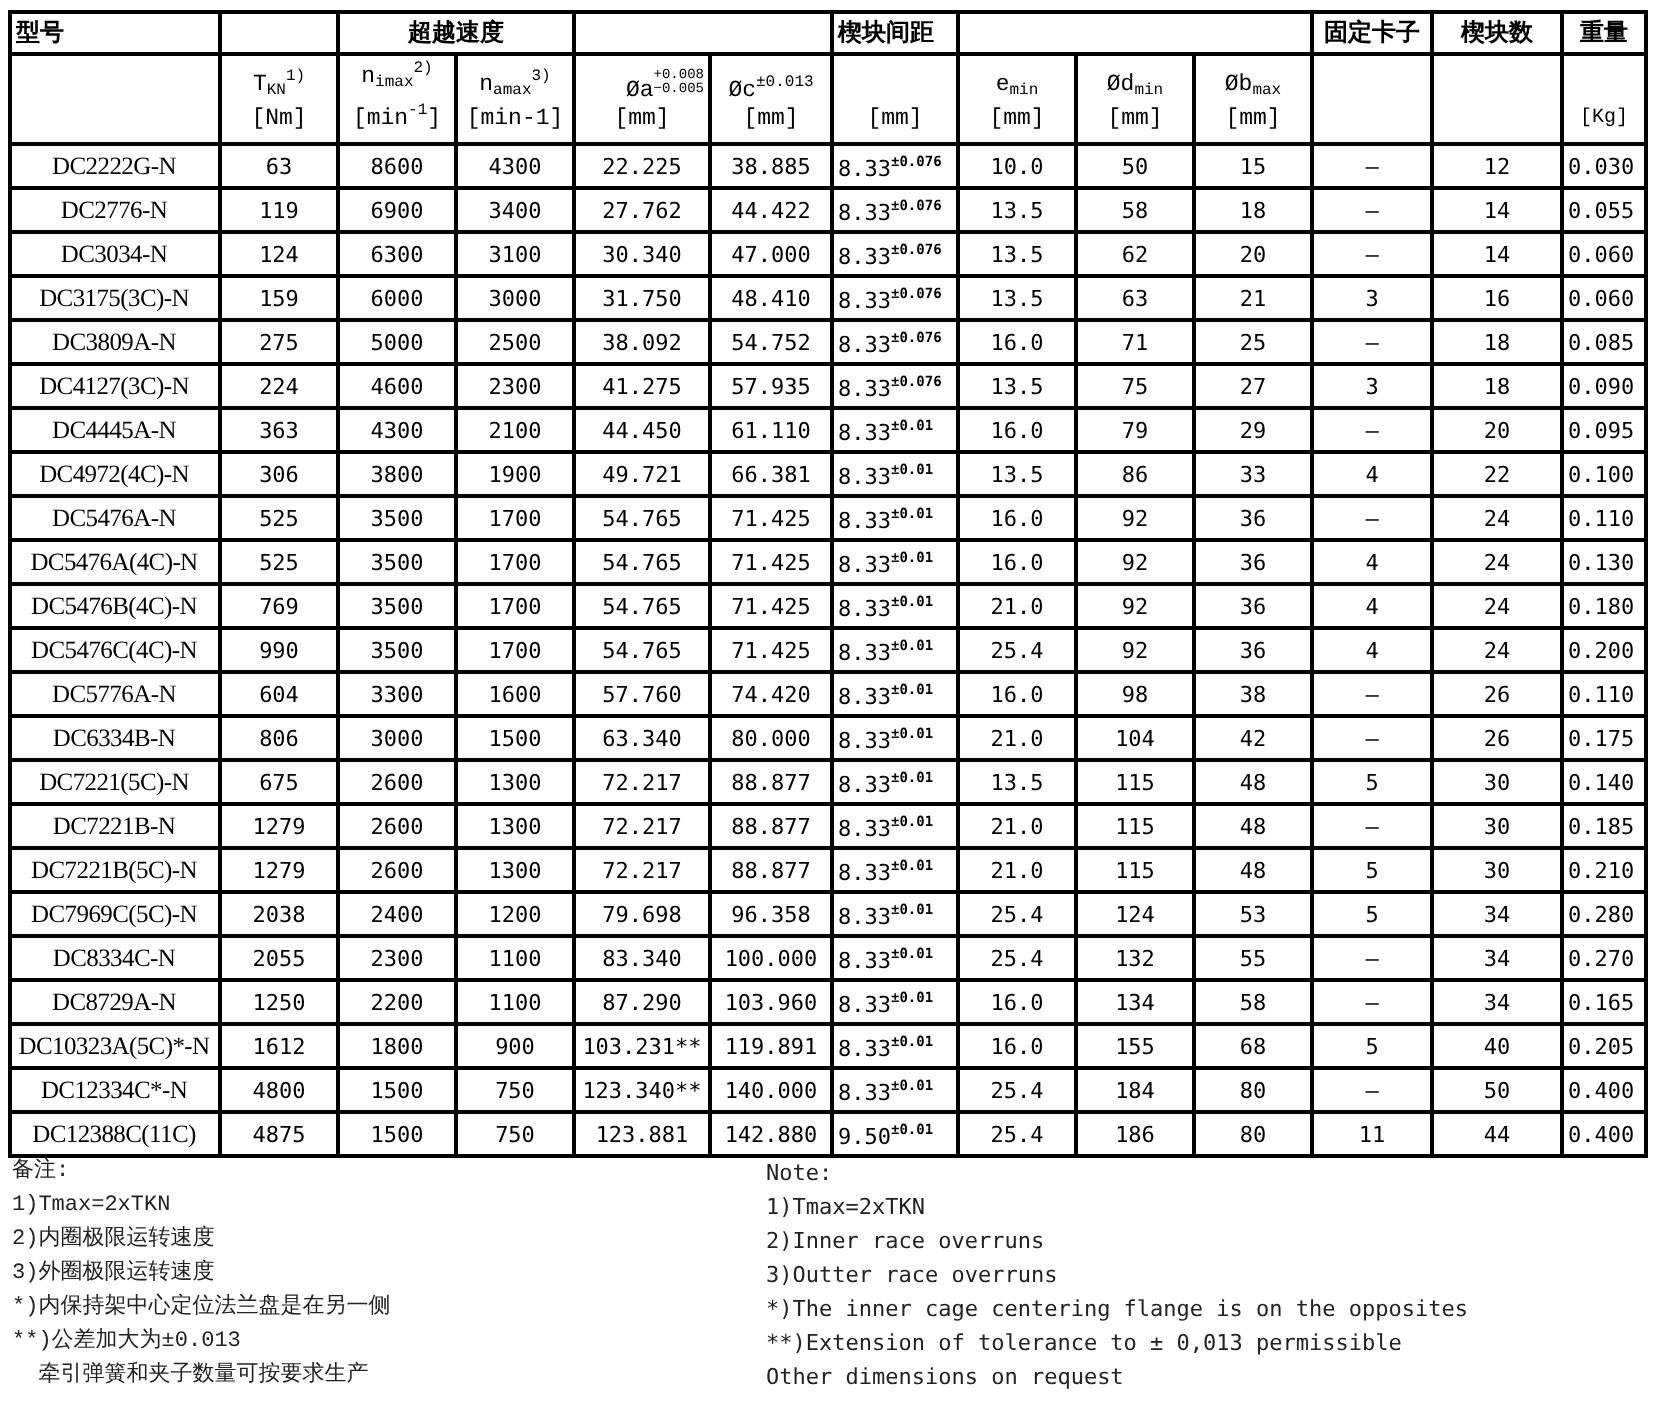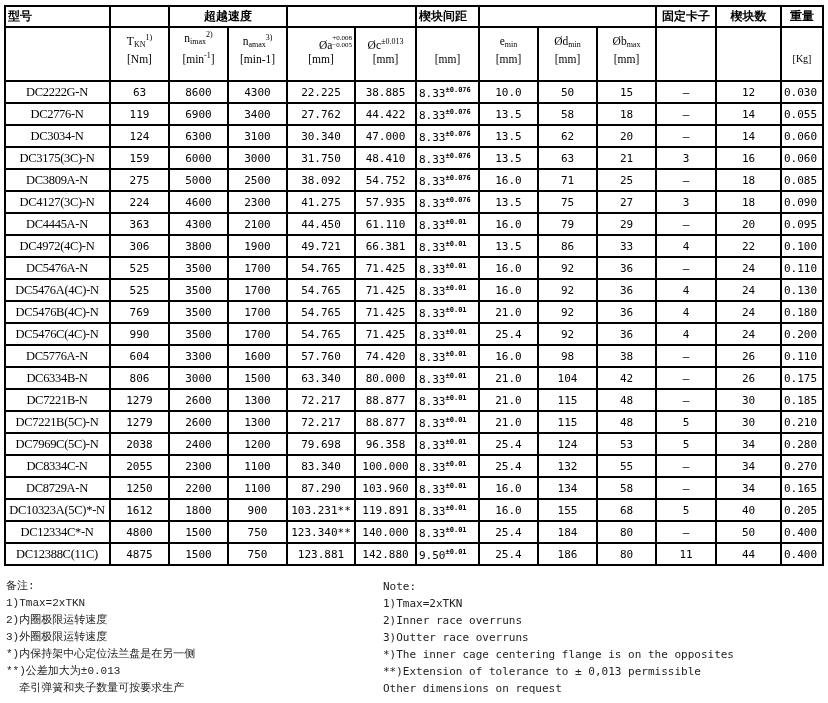--- a/index.html
+++ b/index.html
@@ -14,21 +14,21 @@
   table.spec td {
     border:2px solid #000;
     padding:0 2px;
     height:17.3px;
     line-height:17px;
     text-align:center;
     white-space:nowrap;
     overflow:hidden;
   }
   table.spec tr.h1 td { height:19px; font-family:"DejaVu Sans", sans-serif; font-size:12px; font-weight:bold;margin-top:30px; }
-  table.spec tr.h2 td { height:35px; line-height:14px; vertical-align:bottom; padding-bottom:14px; font-family:Liberation Serif, serif; font-size:11.5px; }
+  table.spec tr.h2 td { height:35px; line-height:14px; vertical-align:bottom; padding-bottom:4px; font-family:Liberation Mono, monospace; font-size:11.5px; }
   td.model { text-align:center; font-family:"Liberation Serif", serif; font-size:12.5px; letter-spacing:-0.3px; padding-left:1px !important; }
   td.left { text-align:left !important; }
   .sub { font-size:8px; vertical-align:-2px; }
   .sup { font-size:8px; vertical-align:5px; }
   .tol { font-size:7px; vertical-align:5px; font-weight:bold; }
   .stack { display:inline-block; vertical-align:2px; font-size:7px; line-height:7px; text-align:left; }
   .notes {
     position:absolute; top:578px;
     font-family:"DejaVu Sans Mono", monospace;
     font-size:11px; line-height:17px; color:#222;
@@ -311,20 +311,35 @@
         <td>80.000</td>
         <td class="left"><span>8.33</span><span class="tol">±0.01</span></td>
         <td>21.0</td>
         <td>104</td>
         <td>42</td>
         <td>–</td>
         <td>26</td>
         <td class="left">0.175</td>
       </tr>
       <tr>
+        <td class="model">DC7221(5C)-N</td>
+        <td>675</td>
+        <td>2600</td>
+        <td>1300</td>
+        <td>72.217</td>
+        <td>88.877</td>
+        <td class="left"><span>8.33</span><span class="tol">±0.01</span></td>
+        <td>13.5</td>
+        <td>115</td>
+        <td>48</td>
+        <td>5</td>
+        <td>30</td>
+        <td class="left">0.140</td>
+      </tr>
+      <tr>
         <td class="model">DC7221B-N</td>
         <td>1279</td>
         <td>2600</td>
         <td>1300</td>
         <td>72.217</td>
         <td>88.877</td>
         <td class="left"><span>8.33</span><span class="tol">±0.01</span></td>
         <td>21.0</td>
         <td>115</td>
         <td>48</td>

